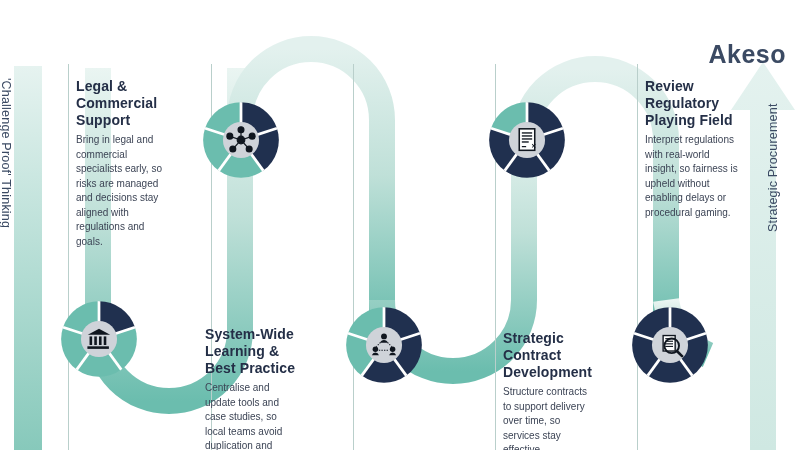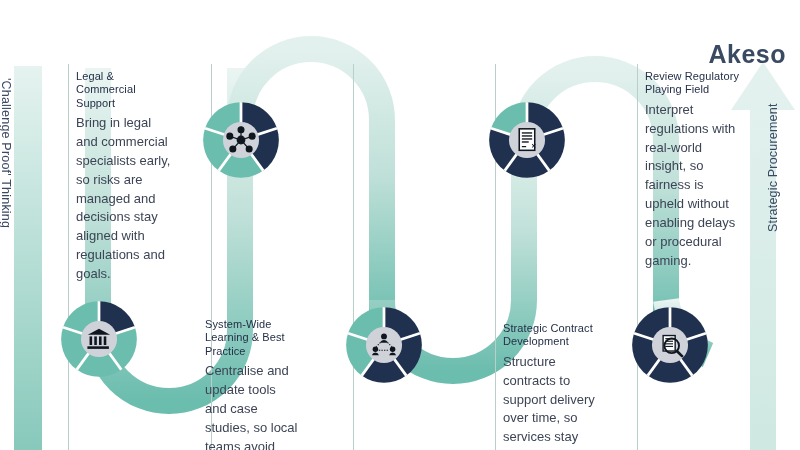--- a/index.html
+++ b/index.html
@@ -43,30 +43,30 @@
     transform-origin:left top;
     transform:rotate(-90deg);
   }
 
   
   .divider{position:absolute;width:1px;background:#b9cfcb;}
 
   
   .block{position:absolute;width:95px;}
   .block h3{
-    margin:0 0 4px 0;
-    font-size:11px;
-    font-weight:normal;
+    margin:8px 0 4px 0;
+    font-size:14px;
+    font-weight:bold;
     line-height:1.22;
     color:#242f47;
     letter-spacing:.1px;
   }
   .block p{
     margin:0;
-    font-size:13px;
+    font-size:10px;
     line-height:1.45;
     color:#3c4455;
   }
 
   
   .node{position:absolute;width:86px;height:86px;}
   .node svg{display:block;width:86px;height:86px;}
 </style>
 </head>
 <body>

